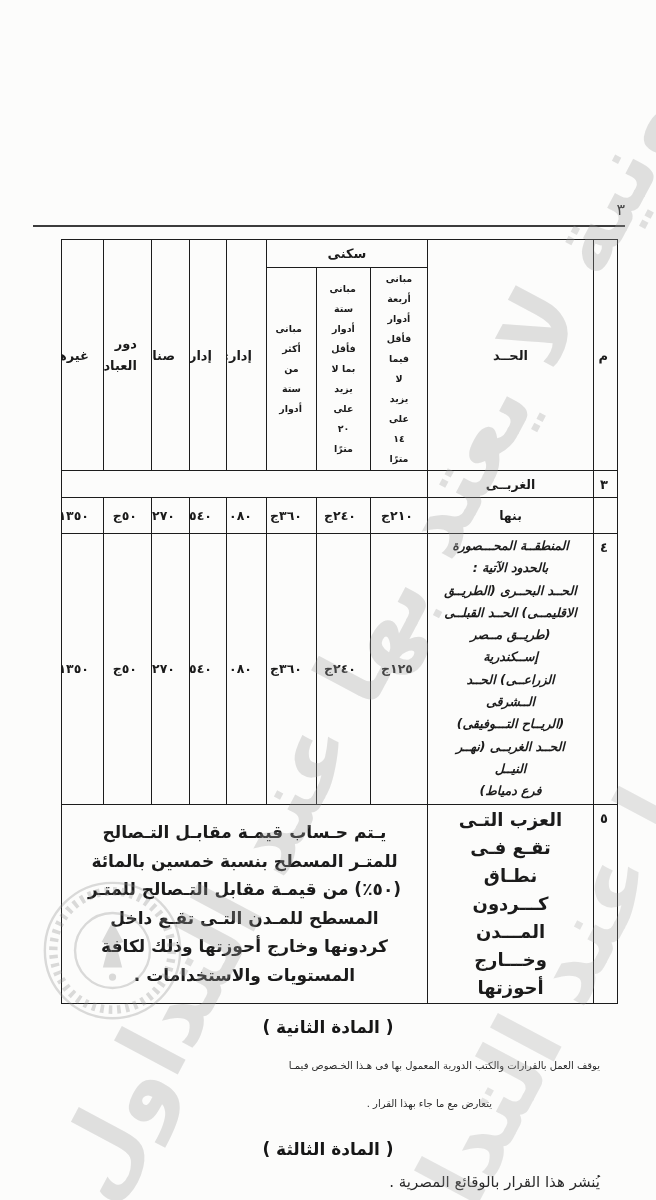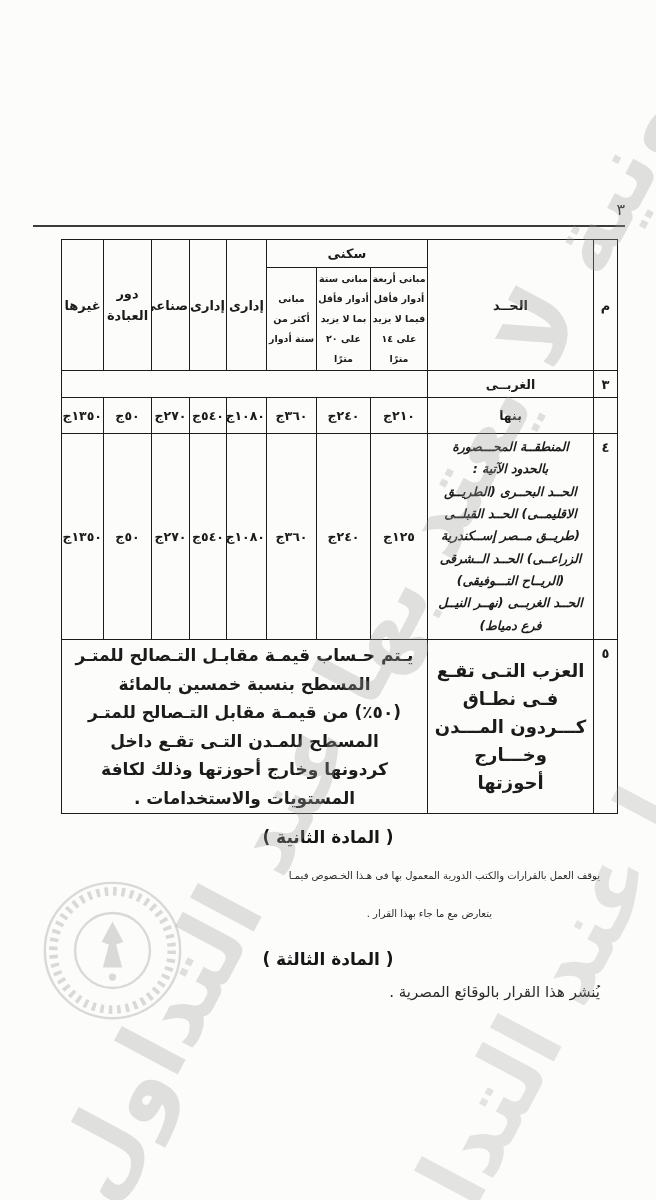--- a/index.html
+++ b/index.html
@@ -46,21 +46,21 @@
   
   table.rates{
     margin:12px 38px 0 auto;
     width:556px;
     border-collapse:collapse;
     table-layout:fixed;
     z-index:2;position:relative;
   }
   table.rates th,table.rates td{
     border:1.6px solid #1c1c1c;
-    padding:1px 1px;
+    padding:1px 14px;
     font-weight:bold;
     text-align:center;
     vertical-align:middle;
     color:#1b1b1b;
     background:transparent;
     overflow:hidden;
   }
   tr.hrow1{height:28px;}
   tr.hrow2{height:90px;}
   tr.row-section{height:27px;}

